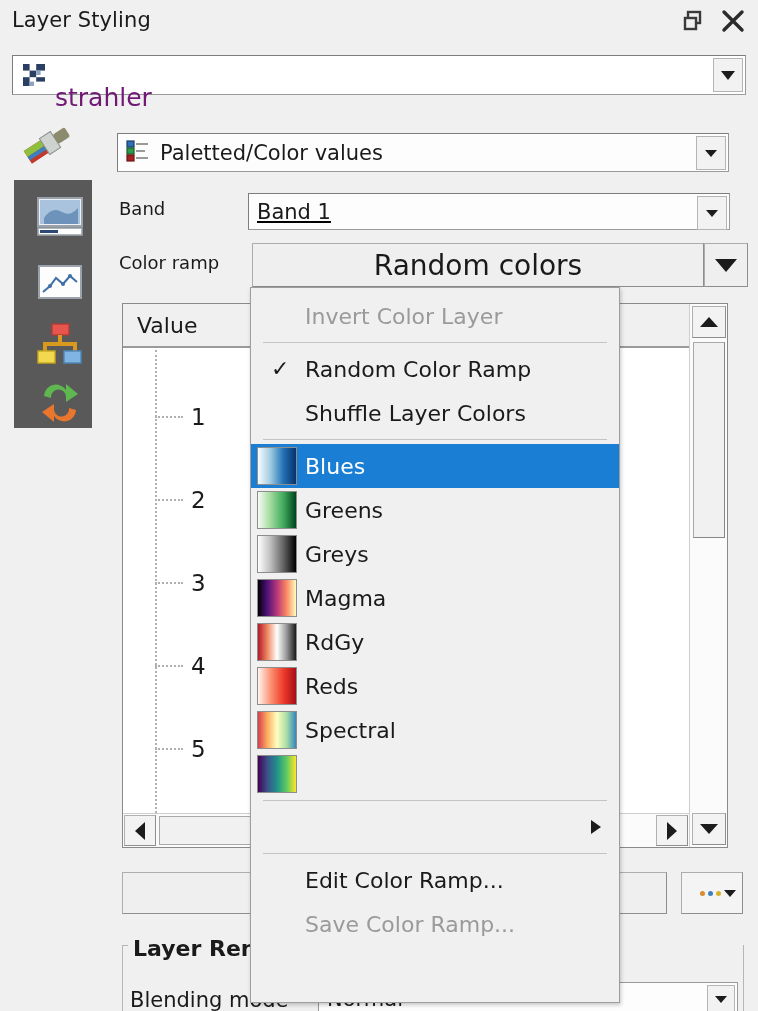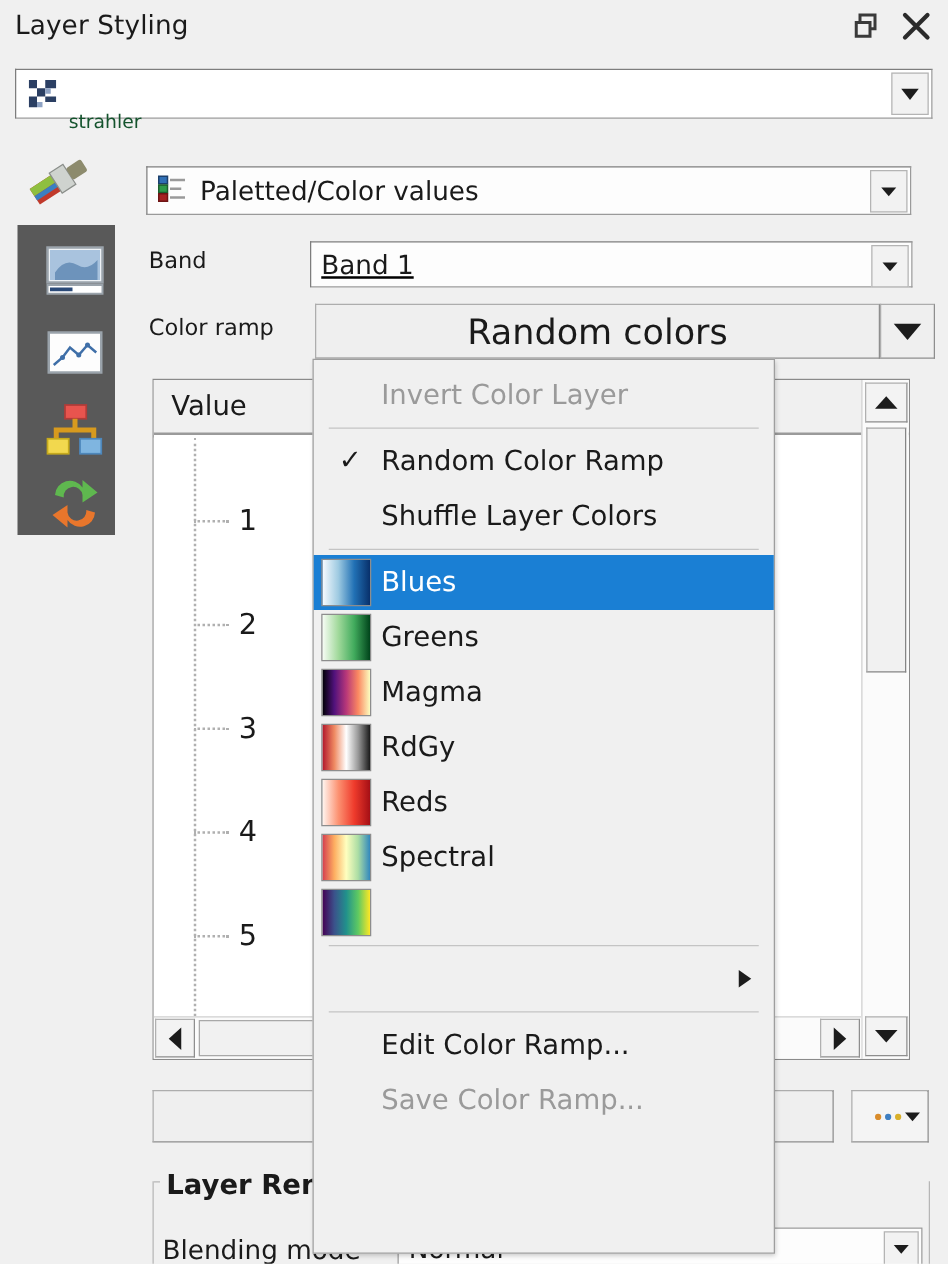--- a/index.html
+++ b/index.html
@@ -42,21 +42,21 @@
     background: #ffffff;
     border: 1px solid #9a9a9a;
     border-top-color: #7d7d7d; border-left-color: #7d7d7d;
     display: flex; align-items: center;
   }
   .layer-icon {
     margin-left: 10px; width: 22px; height: 22px;
     display: block;
   }
   .layer-name {
-    margin-left: 10px; font-size: 15px; color: #14532d; margin-top: 44px;
+    margin-left: 10px; font-size: 25px; color: #701a75; margin-top: 44px;
   }
   .combo-arrow-btn {
     position: absolute; right: 2px; top: 2px;
     width: 30px; height: 34px;
     background: #f2f2f2;
     border: 1px solid #b4b4b4;
     display: flex; align-items: center; justify-content: center;
     cursor: pointer;
   }
   .tri-down {
@@ -554,20 +554,24 @@
     <div class="mi ramp selected">
       <span class="swatch" style="background:linear-gradient(to right,#f7fbff,#9ecae1,#2171b5,#08306b)"></span>
       <span>Blues</span>
     </div>
 
     <div class="mi ramp">
       <span class="swatch" style="background:linear-gradient(to right,#f7fcf5,#a1d99b,#41ab5d,#00441b)"></span>
       <span>Greens</span>
     </div>
 
+    <div class="mi ramp">
+      <span class="swatch" style="background:linear-gradient(to right,#ffffff,#bdbdbd,#636363,#000000)"></span>
+      <span>Greys</span>
+    </div>
 
     <div class="mi ramp">
       <span class="swatch" style="background:linear-gradient(to right,#000004,#51127c,#b73779,#fb8861,#fcfdbf)"></span>
       <span>Magma</span>
     </div>
 
     <div class="mi ramp">
       <span class="swatch" style="background:linear-gradient(to right,#b2182b,#ef8a62,#ffffff,#999999,#1a1a1a)"></span>
       <span>RdGy</span>
     </div>

